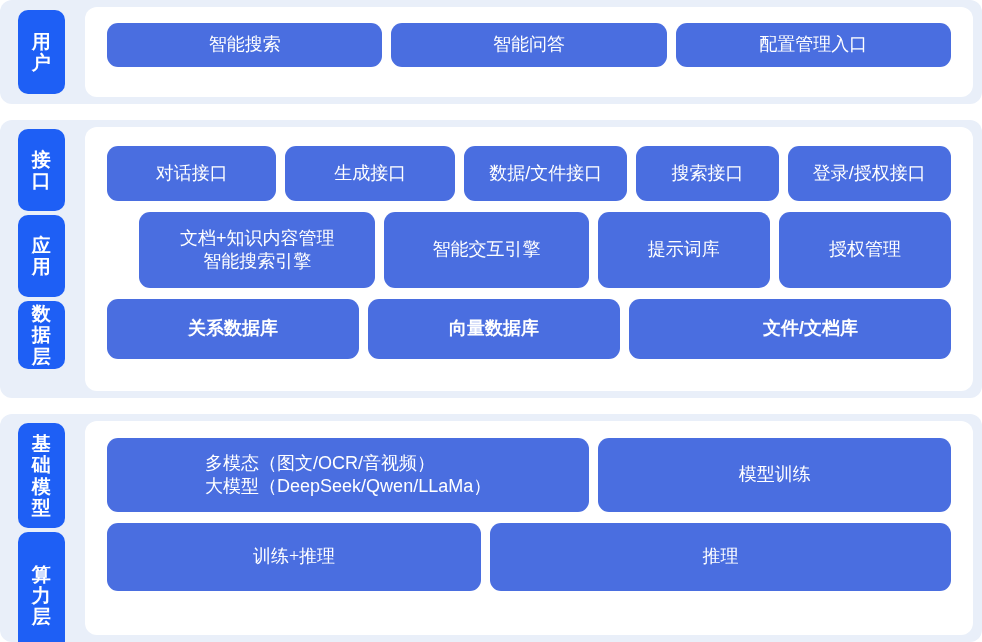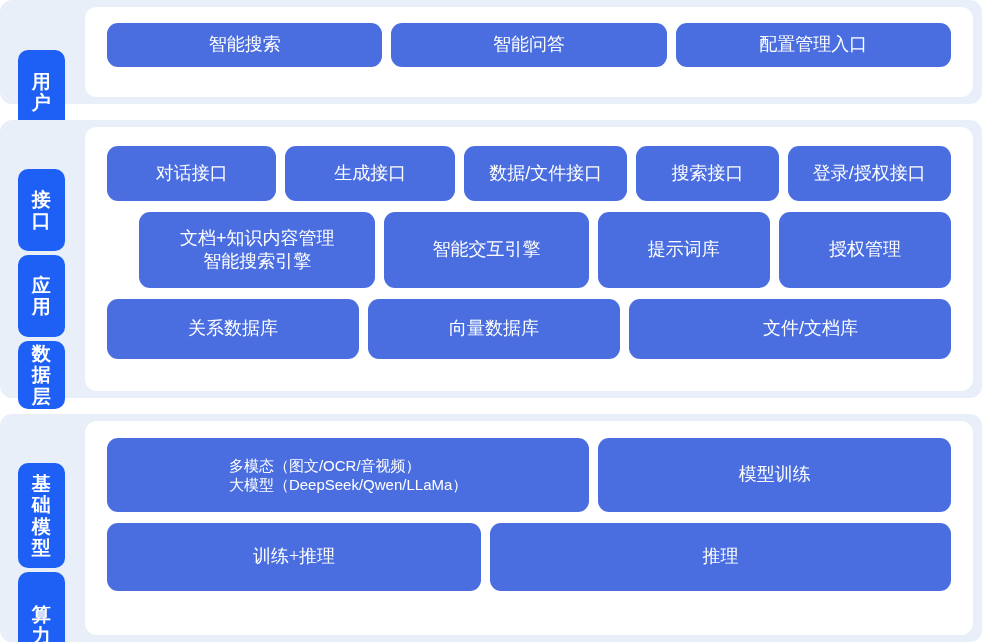--- a/index.html
+++ b/index.html
@@ -54,21 +54,20 @@
     color: #ffffff;
     font-size: 19px;
     font-weight: bold;
     line-height: 1.12;
     letter-spacing: 0.5px;
     display: flex;
     align-items: center;
     justify-content: center;
     text-align: center;
     box-sizing: border-box;
-    margin-top: 40px;
   }
   .badge-text {
     display: block;
     width: 22px;
     word-break: break-all;
   }
 
   
   .row {
     position: absolute;
@@ -88,21 +87,21 @@
     justify-content: center;
     text-align: center;
     line-height: 1.28;
     box-sizing: border-box;
     padding: 4px 6px;
   }
   .box.two-line { line-height: 1.3; }
   .box.left-text {
     justify-content: center;
     text-align: left;
-    font-size: 15px;
+    font-size: 18px;
   }
   .box .line { display: block; white-space: nowrap; }
 </style>
 </head>
 <body>
 
 <div id="diagram">
 
   <div class="section sec-user">
     <div class="badge" style="top:10px; height:84px;">
@@ -165,21 +164,21 @@
           <span>智能交互引擎</span>
         </div>
         <div class="box" style="flex:0.85;justify-content:center;">
           <span>提示词库</span>
         </div>
         <div class="box" style="flex:0.85;">
           <span>授权管理</span>
         </div>
       </div>
 
-      <div class="row" style="top:172px; height:60px;">
+      <div class="row" style="top:172px; height:60px;font-weight:bold;">
         <div class="box" style="flex:1;">
           <span>关系数据库</span>
         </div>
         <div class="box" style="flex:1;">
           <span>向量数据库</span>
         </div>
         <div class="box" style="flex:1.12;padding-left:47px;">
           <span>文件/文档库</span>
         </div>
       </div>

